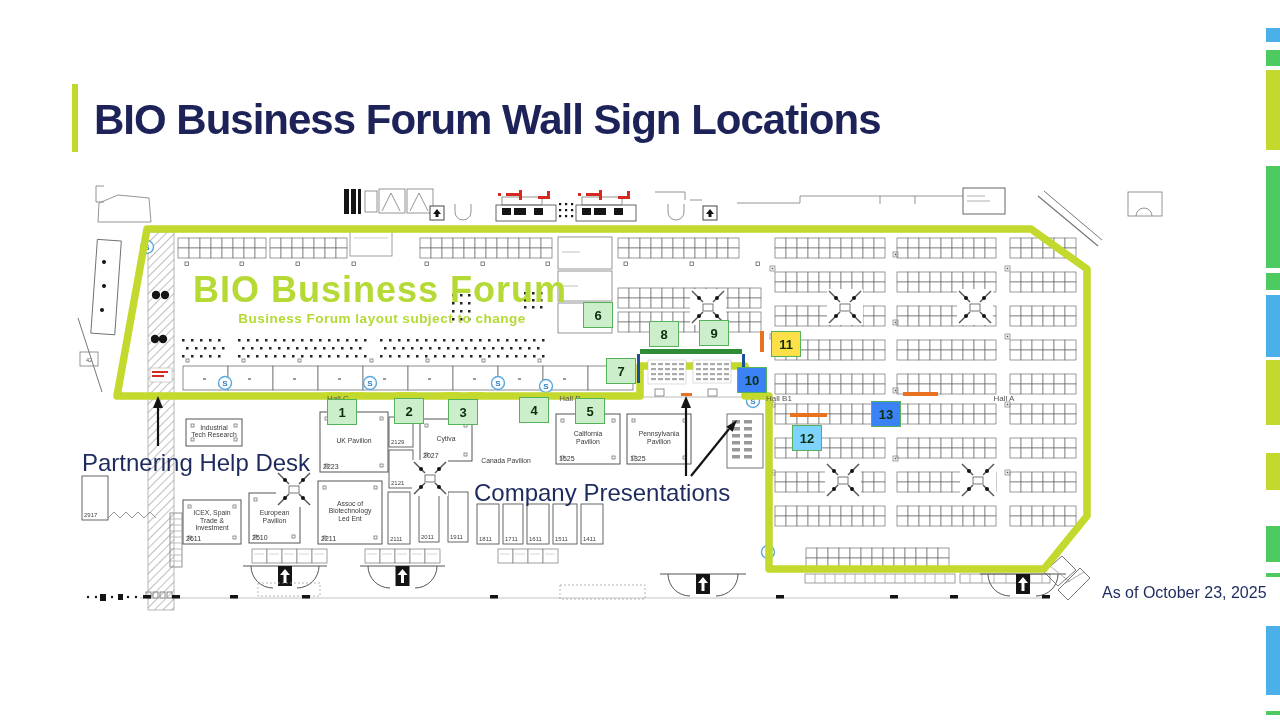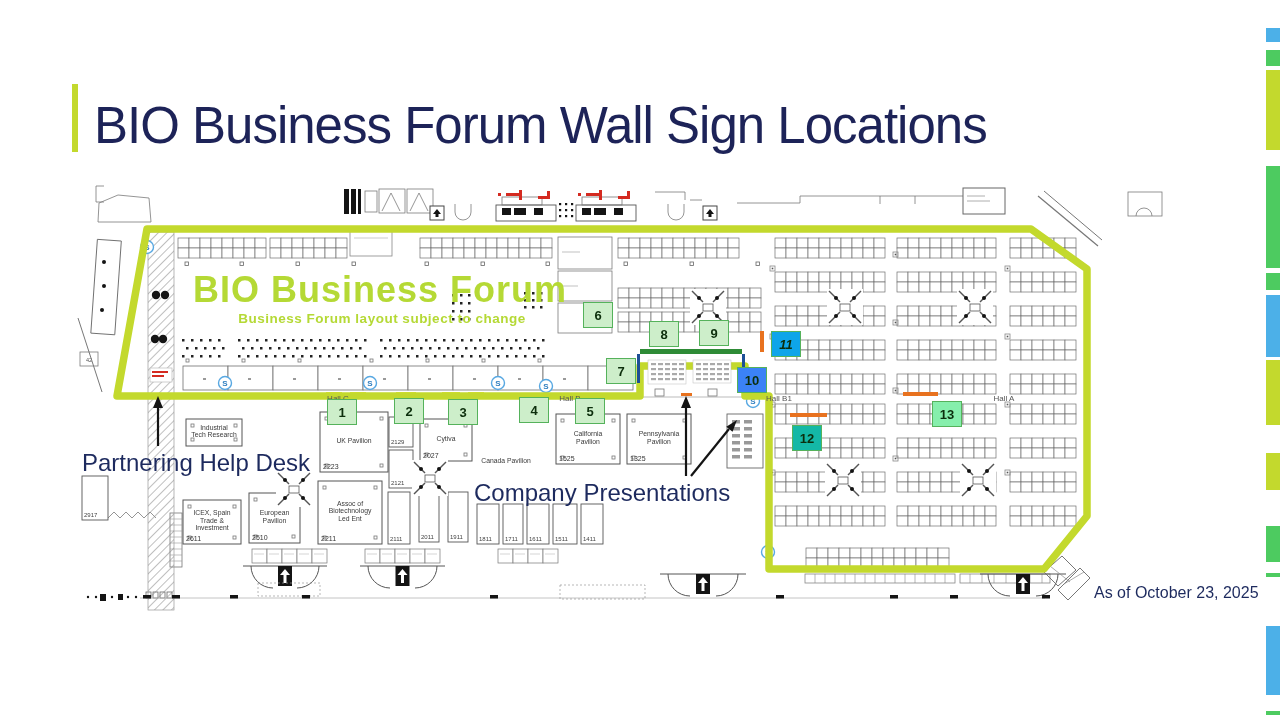--- a/index.html
+++ b/index.html
@@ -1,19 +1,19 @@
 <!DOCTYPE html>
 <html><head>
 <meta charset="utf-8">
 <style>
   html,body{margin:0;padding:0;background:#fff;}
   #slide{position:relative;width:1280px;height:720px;background:#fff;overflow:hidden;
          font-family:"Liberation Sans",sans-serif;}
   #accent-bar{position:absolute;left:72px;top:84px;width:6px;height:68px;}
-  #page-title{position:absolute;left:94px;top:96px;font-size:51px;font-weight:normal;
+  #page-title{position:absolute;left:94px;top:96px;font-size:42px;font-weight:bold;
               letter-spacing:-1px;white-space:nowrap;}
   .map-label{position:absolute;font-size:24px;white-space:nowrap;}
   #asof-label{position:absolute;left:1094px;top:584px;font-size:16px;white-space:nowrap;}
   #signs .sign{position:absolute;width:30px;height:26px;box-sizing:border-box;
       display:flex;align-items:center;justify-content:center;
       font-size:13px;font-weight:bold;color:#0c2e0c;}
   #edge-bars .ebar{position:absolute;right:0;width:14px;}
   #logo{position:absolute;left:1014px;top:640px;display:flex;align-items:center;gap:7px;}
   #logo .logo-text{font-weight:bold;font-size:23px;line-height:22px;color:#1c1c1a;letter-spacing:-0.3px;}
   svg text{font-family:"Liberation Sans",sans-serif;}
@@ -1282,29 +1282,29 @@
       <div class="sign" style="left: 327px; top: 399px; background: rgb(205, 238, 202); border: 1.5px solid rgb(85, 178, 91);">1</div>
       <div class="sign" style="left: 394px; top: 398px; background: rgb(205, 238, 202); border: 1.5px solid rgb(85, 178, 91);">2</div>
       <div class="sign" style="left: 448px; top: 399px; background: rgb(205, 238, 202); border: 1.5px solid rgb(85, 178, 91);">3</div>
       <div class="sign" style="left: 519px; top: 397px; background: rgb(205, 238, 202); border: 1.5px solid rgb(85, 178, 91);">4</div>
       <div class="sign" style="left: 575px; top: 398px; background: rgb(205, 238, 202); border: 1.5px solid rgb(85, 178, 91);">5</div>
       <div class="sign" style="left: 583px; top: 302px; background: rgb(205, 238, 202); border: 1.5px solid rgb(85, 178, 91);">6</div>
       <div class="sign" style="left: 606px; top: 358px; background: rgb(205, 238, 202); border: 1.5px solid rgb(85, 178, 91);">7</div>
       <div class="sign" style="left: 649px; top: 321px; background: rgb(205, 238, 202); border: 1.5px solid rgb(85, 178, 91);">8</div>
       <div class="sign" style="left: 699px; top: 320px; background: rgb(205, 238, 202); border: 1.5px solid rgb(85, 178, 91);">9</div>
       <div class="sign" style="left: 737px; top: 367px; background: #3b82f6; border: 1.5px solid rgb(85, 178, 91);">10</div>
-      <div class="sign" style="left: 771px; top: 331px; background: #0ea5e9; border: 1.5px solid rgb(85, 178, 91); font-style: italic;">11</div>
-      <div class="sign" style="left: 792px; top: 425px; background: #14b8a6; border: 1.5px solid rgb(85, 178, 91);">12</div>
-      <div class="sign" style="left: 932px; top: 401px; background: #86efac; border: 1.5px solid rgb(85, 178, 91);">13</div>
+      <div class="sign" style="left: 771px; top: 331px; background: #fde047; border: 1.5px solid rgb(85, 178, 91);">11</div>
+      <div class="sign" style="left: 792px; top: 425px; background: #7dd3fc; border: 1.5px solid rgb(85, 178, 91);">12</div>
+      <div class="sign" style="left: 871px; top: 401px; background: #3b82f6; border: 1.5px solid rgb(85, 178, 91);">13</div>
     </div>
 
   <div class="map-label" id="partnering-label" style="left: 82px; top: 449px; color: rgb(29, 42, 94);">Partnering Help Desk</div>
   <div class="map-label" id="company-label" style="left: 474px; top: 479px; color: rgb(29, 42, 94);">Company Presentations</div>
 
-  <div id="asof-label" style="color: rgb(29, 42, 94);">As of October 23, 2025</div>
+  <div id="asof-label" style="color: rgb(29, 42, 94); margin-left: 8px;">As of October 23, 2025</div>
 
   <div id="logo">
   </div>
 
   <div id="edge-bars">
       <div class="ebar" style="top: 28px; height: 14px; background: rgb(76, 176, 232);"></div>
       <div class="ebar" style="top: 50px; height: 16px; background: rgb(77, 203, 96);"></div>
       <div class="ebar" style="top: 70px; height: 80px; background: rgb(195, 217, 45);"></div>
       <div class="ebar" style="top: 166px; height: 102px; background: rgb(77, 203, 96);"></div>
       <div class="ebar" style="top: 273px; height: 17px; background: rgb(77, 203, 96);"></div>

